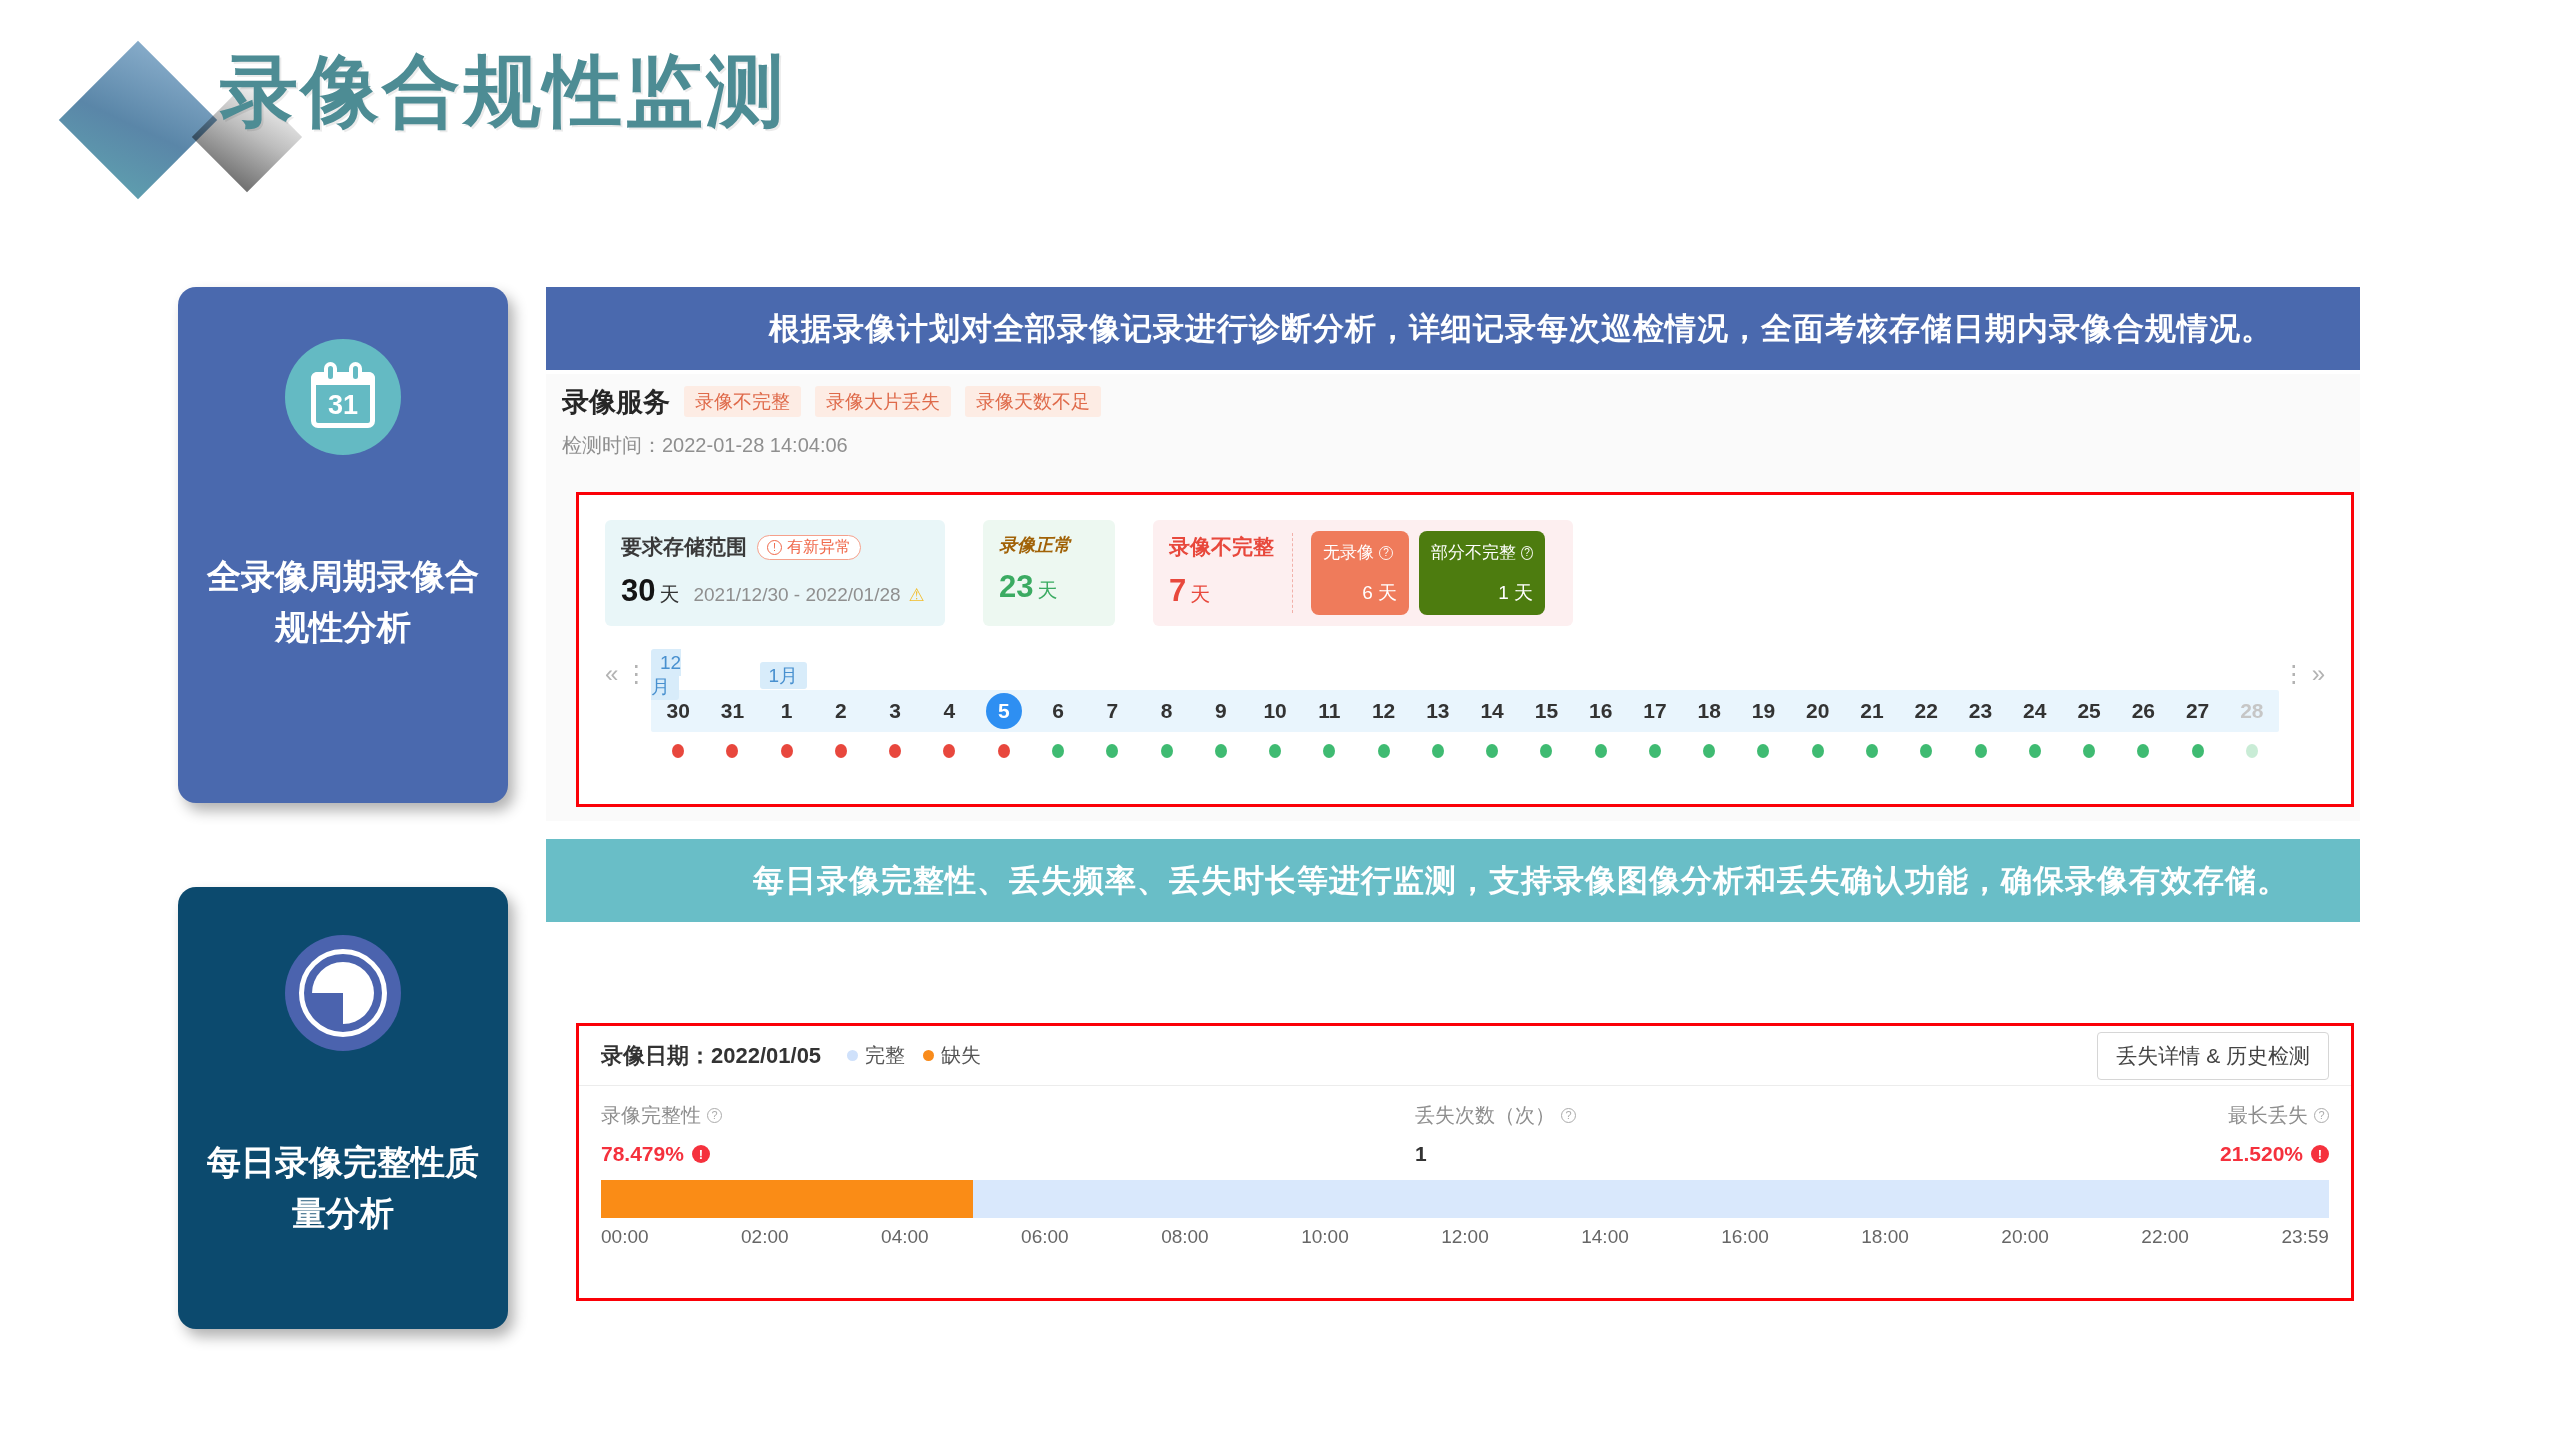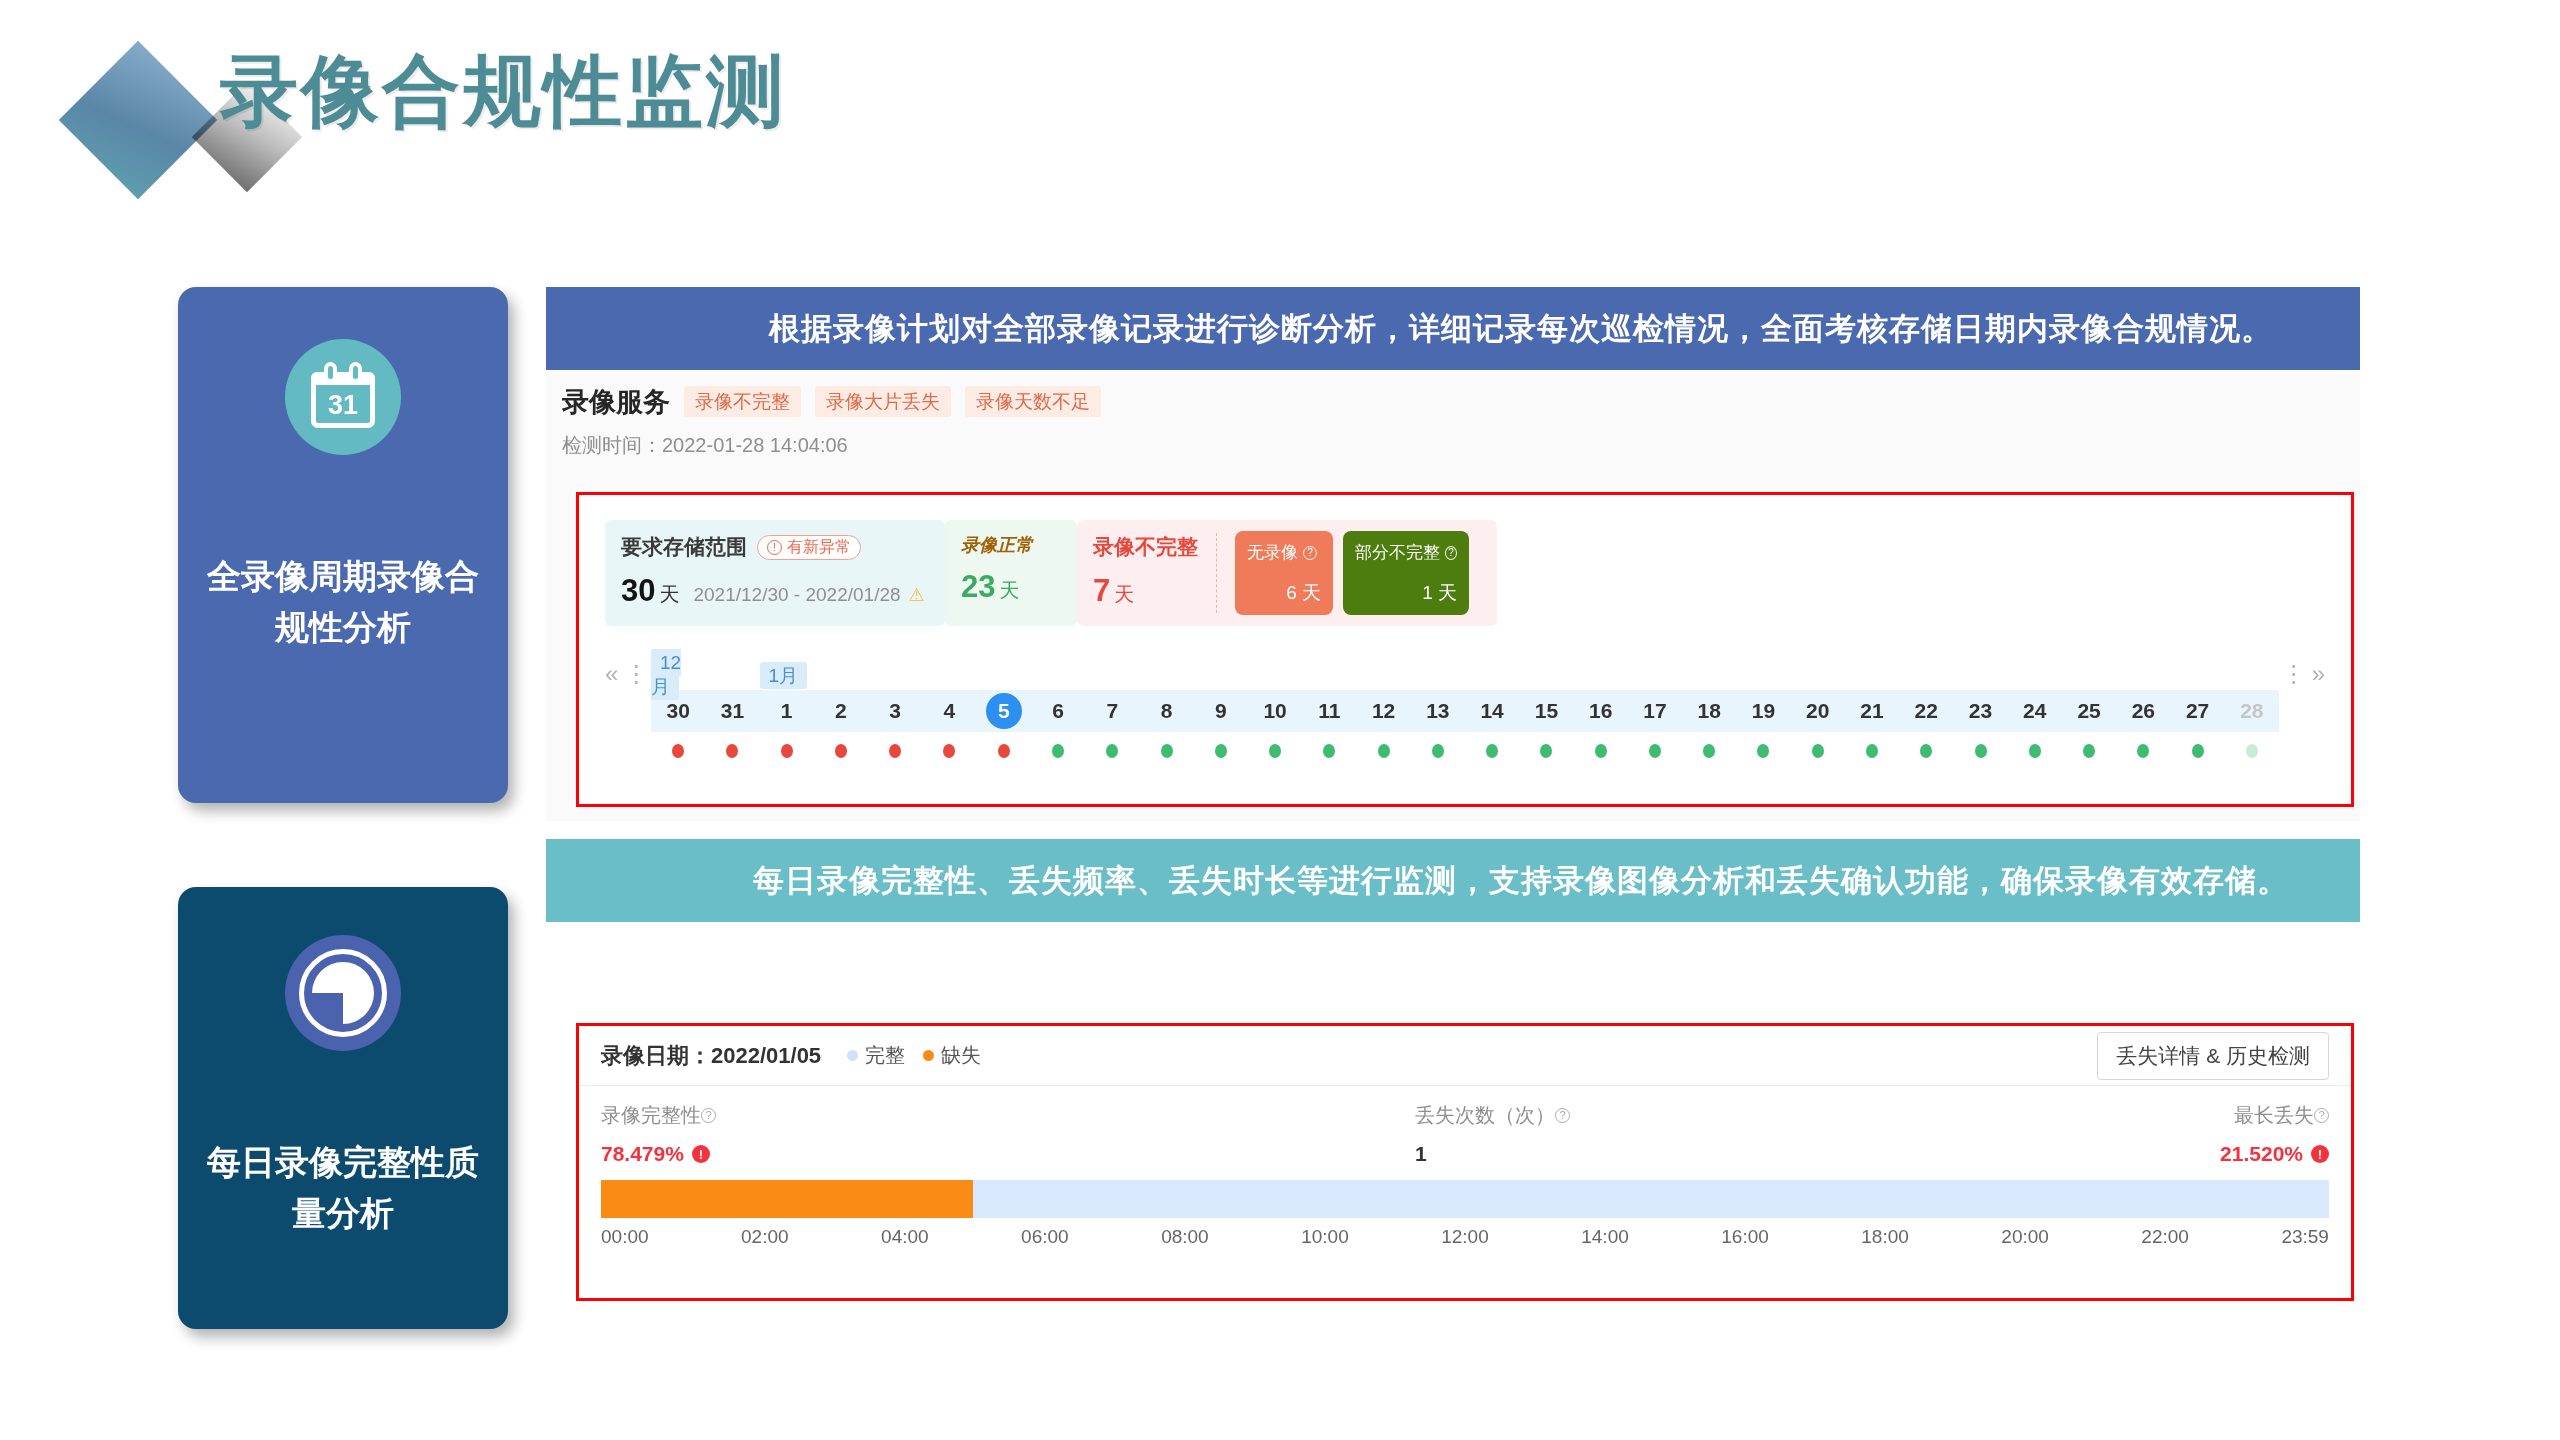--- a/index.html
+++ b/index.html
@@ -55,21 +55,21 @@
   
   .content1 { position:absolute; left:546px; top:374px; width:1950px; height:447px; background:#fafafa; }
   .svc-row { position:absolute; left:16px; top:10px; display:flex; align-items:center; }
   .svc-name { font-size:27px; font-weight:800; color:#262626; }
   .tag { margin-left:14px; background:#fdece4; color:#df6a4a; font-size:19px; padding:5px 11px; border-radius:3px; }
   .time-row { position:absolute; left:16px; top:58px; font-size:20px; color:#8f8f8f; }
 
   .panel { position:absolute; left:576px; background:#fff; border:3px solid #fb0007; }
   .panel1 { top:492px; width:1778px; height:315px; padding:25px 26px 0 26px; }
 
-  .cards-row { display:flex; }
+  .cards-row { display:flex; gap:38px; }
   .stat-card { border-radius:6px; height:106px; padding:13px 16px; }
   .card-a { width:340px; background:#e9f6f8; }
   .card-a .r1 { display:flex; align-items:center; }
   .card-a .title { font-size:21px; font-weight:700; color:#3a3a3a; }
   .abn-badge { margin-left:10px; display:inline-flex; align-items:center; gap:5px;
     border:1px solid #f5a08b; border-radius:13px; color:#f0694b; font-size:16px; padding:1px 9px; background:#fff; }
   .mini-circle { display:inline-flex; align-items:center; justify-content:center;
     width:15px; height:15px; border:1px solid currentColor; border-radius:50%; font-size:11px; line-height:1; }
   .card-a .r2 { display:flex; align-items:baseline; margin-top:12px; }
   .big-num { font-size:31px; font-weight:800; color:#141414; }
@@ -126,21 +126,21 @@
   .rec-date-label, .rec-date { font-size:22px; font-weight:800; color:#333; }
   .legend { display:flex; align-items:center; margin-left:26px; gap:18px; }
   .leg-item { display:flex; align-items:center; gap:7px; font-size:20px; color:#555; }
   .leg-dot { width:11px; height:11px; border-radius:50%; }
   .leg-dot.complete { background:#cfe1fb; }
   .leg-dot.missing { background:#f98b1b; }
   .detail-btn { font-size:21px; color:#444; background:#fff; border:1px solid #d6d6d6;
     border-radius:4px; padding:9px 18px; cursor:pointer; }
 
   .p2-stats { position:relative; padding:16px 22px 0 22px; height:82px; }
-  .stat-block .lab { font-size:20px; color:#8e8e8e; display:flex; align-items:center; }
+  .stat-block .lab { font-size:20px; color:#8e8e8e; display:flex; align-items:center; gap:6px; }
   .stat-block .lab .mini-circle { color:#ababab; }
   .stat-block .val { margin-top:13px; font-size:21px; font-weight:800; color:#333;
     display:flex; align-items:center; gap:8px; }
   .stat-block .val.red { color:#f5313d; }
   .alert-ico { display:inline-flex; align-items:center; justify-content:center; width:18px; height:18px;
     border-radius:50%; background:#f5313d; color:#fff; font-size:13px; font-weight:700; }
   .stat-block.mid { position:absolute; left:836px; top:16px; }
   .stat-block.right { position:absolute; right:22px; top:16px; text-align:right; }
   .stat-block.right .lab { justify-content:flex-end; }
   .stat-block.right .val { justify-content:flex-end; }

